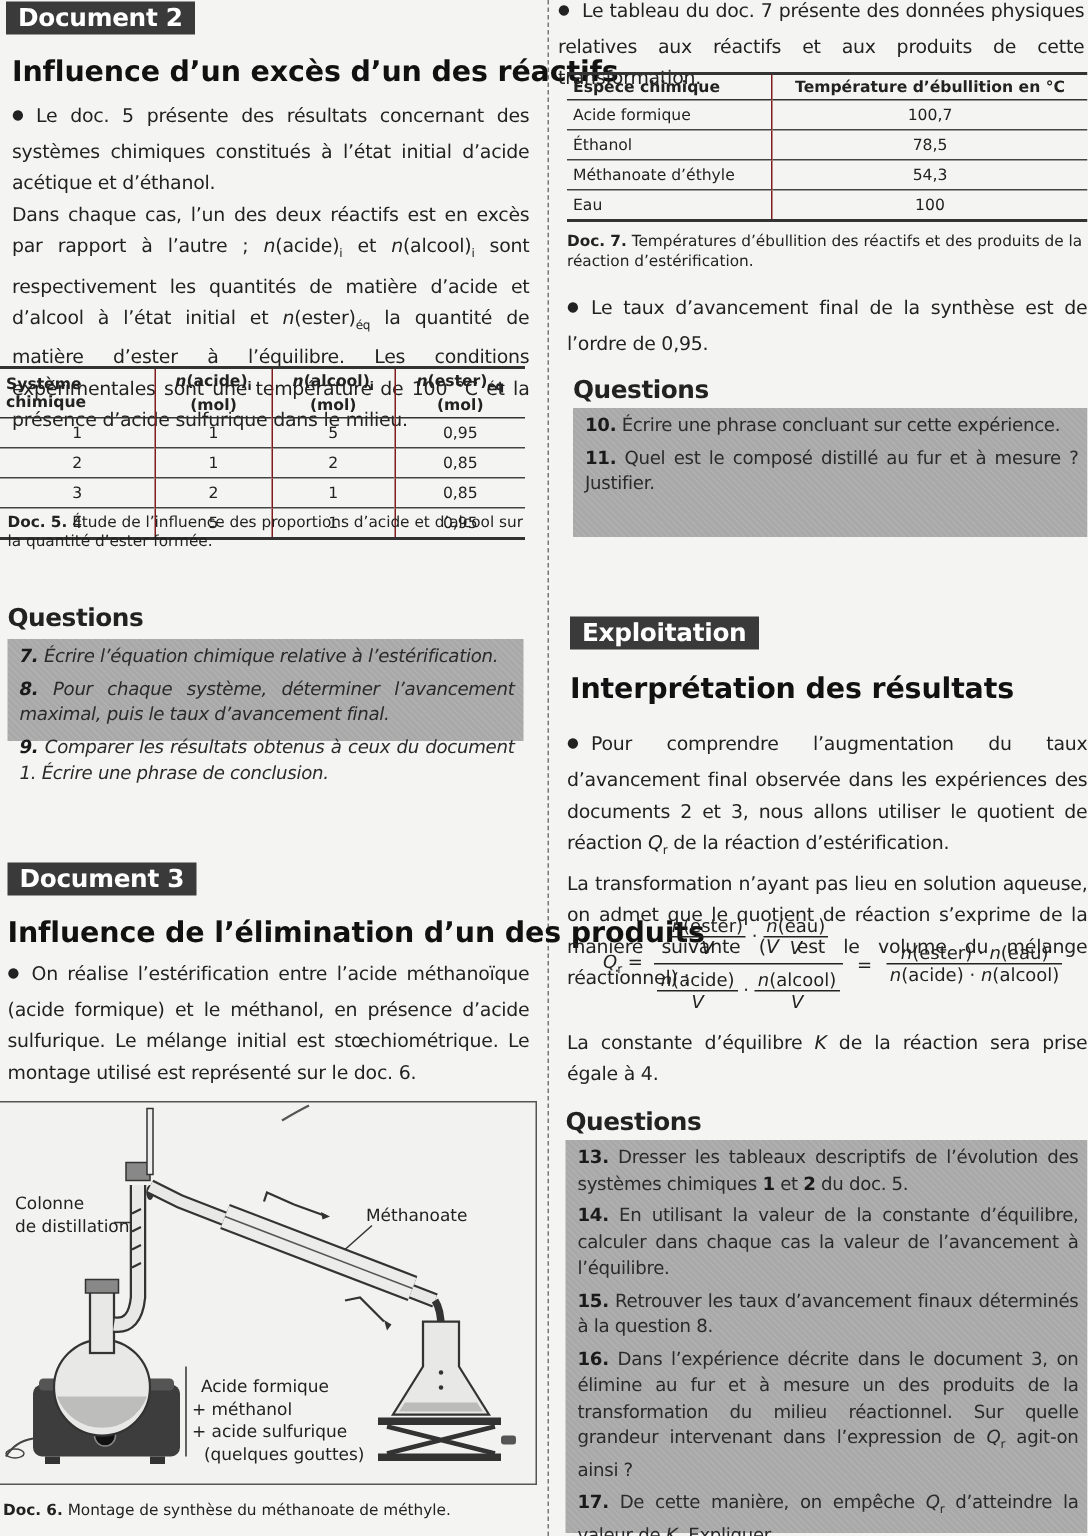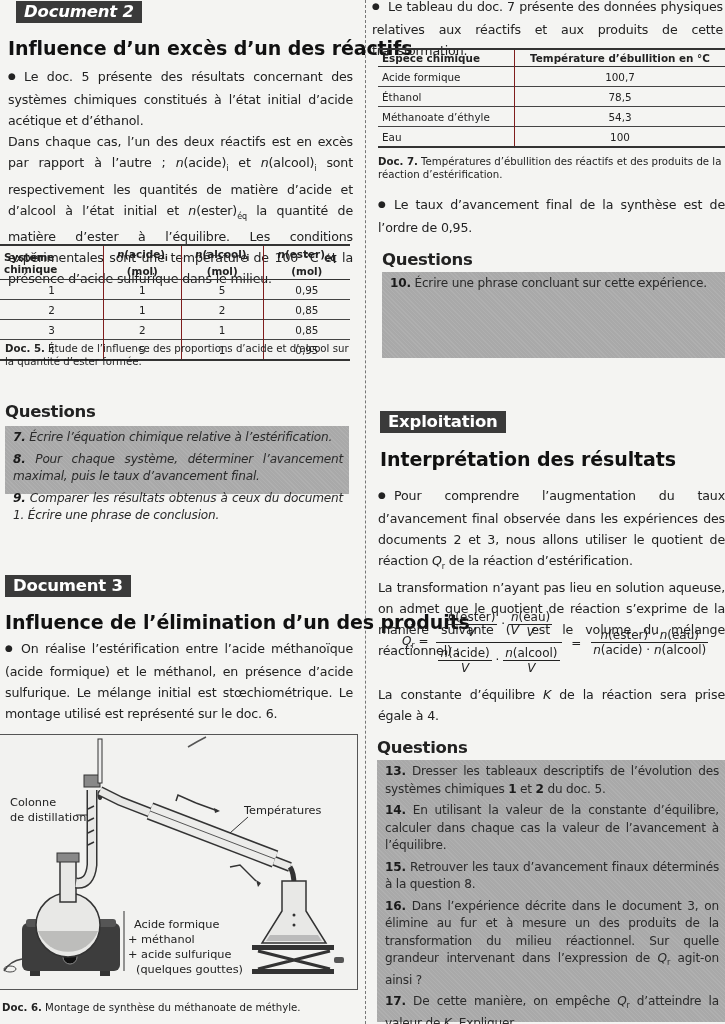--- a/index.html
+++ b/index.html
@@ -76,21 +76,21 @@
   i { font-style: italic; }
   sub { font-size: 8px; }
 </style>
 </head>
 <body>
 
 <div class="divider"></div>
 
 <div class="col col-left">
 
-  <div class="tag" style="left:16px; top:1px;font-style:italic;">Document 2</div>
+  <div class="tag" style="left:4px; top:1px;">Document 2</div>
   <div class="h2" style="left:8px; top:37px;">Influence d’un excès d’un des réactifs</div>
 
   <div class="para" style="left:8px; top:66px; width:345px;">
     <p><span class="bullet"></span><span>Le doc. 5 présente des résultats concernant des systèmes chimiques constitués à l’état initial d’acide acétique et d’éthanol.</span></p>
     <p><span>Dans chaque cas, l’un des deux réactifs est en excès par rapport à l’autre ; </span><i>n</i><span>(acide)</span><sub>i</sub><span> et </span><i>n</i><span>(alcool)</span><sub>i</sub><span> sont respectivement les quantités de matière d’acide et d’alcool à l’état initial et </span><i>n</i><span>(ester)</span><sub>éq</sub><span> la quantité de matière d’ester à l’équilibre. Les conditions expérimentales sont une température de 100 °C et la présence d’acide sulfurique dans le milieu.</span></p>
   </div>
 
   <table class="data" style="left:0; top:244px; width:350px;">
     <thead>
       <tr>
@@ -204,21 +204,21 @@
         <rect x="334" y="222" width="10" height="6" rx="2" fill="#555"></rect>
       </g>
 
       <path d="M76 80 L88 80" stroke="#333" stroke-width="1"></path>
       <path d="M230 98 L248 82" stroke="#333" stroke-width="1"></path>
       <path d="M124 176 L124 236" stroke="#333" stroke-width="1"></path>
     </svg>
     <div class="diag-label" style="left:10px; top:60px;">
       <span>Colonne</span><br><span>de distillation</span>
     </div>
-    <div class="diag-label" style="left:244px; top:68px;">Températures</div>
+    <div class="diag-label" style="left:244px; top:68px;">Méthanoate</div>
     <div class="diag-label" style="left:128px; top:182px; line-height:15px;">
       <span style="padding-left:6px">Acide formique</span><br>
       <span>+ méthanol</span><br>
       <span>+ acide sulfurique</span><br>
       <span style="padding-left:8px">(quelques gouttes)</span>
     </div>
   </div>
 
   <div class="caption" style="left:2px; top:1001px; width:350px;">
     <b>Doc. 6.</b><span> Montage de synthèse du méthanoate de méthyle.</span>
@@ -261,20 +261,21 @@
     <b>Doc. 7.</b><span> Températures d’ébullition des réactifs et des produits de la réaction d’estérification.</span>
   </div>
 
   <div class="para" style="left:6px; top:194px; width:347px;">
     <p><span class="bullet"></span><span>Le taux d’avancement final de la synthèse est de l’ordre de 0,95.</span></p>
   </div>
 
   <div class="q-title" style="left:10px; top:250px;">Questions</div>
   <div class="q-box" style="left:10px; top:272px; width:343px; height:86px;">
     <p><b>10.</b><span> Écrire une phrase concluant sur cette expérience.</span></p>
+    <p><b>11.</b><span> Quel est le composé distillé au fur et à mesure ? Justifier.</span></p>
   </div>
 
   <div class="tag" style="left:8px; top:411px;">Exploitation</div>
   <div class="h2" style="left:8px; top:448px;">Interprétation des résultats</div>
 
   <div class="para" style="left:6px; top:473px; width:347px;margin-top:12px;">
     <p><span class="bullet"></span><span>Pour comprendre l’augmentation du taux d’avancement final observée dans les expériences des documents 2 et 3, nous allons utiliser le quotient de réaction </span><i>Q</i><sub>r</sub><span> de la réaction d’estérification.</span></p>
     <p><span>La transformation n’ayant pas lieu en solution aqueuse, on admet que le quotient de réaction s’exprime de la manière suivante (</span><i>V</i><span> est le volume du mélange réactionnel) :</span></p>
   </div>
 

